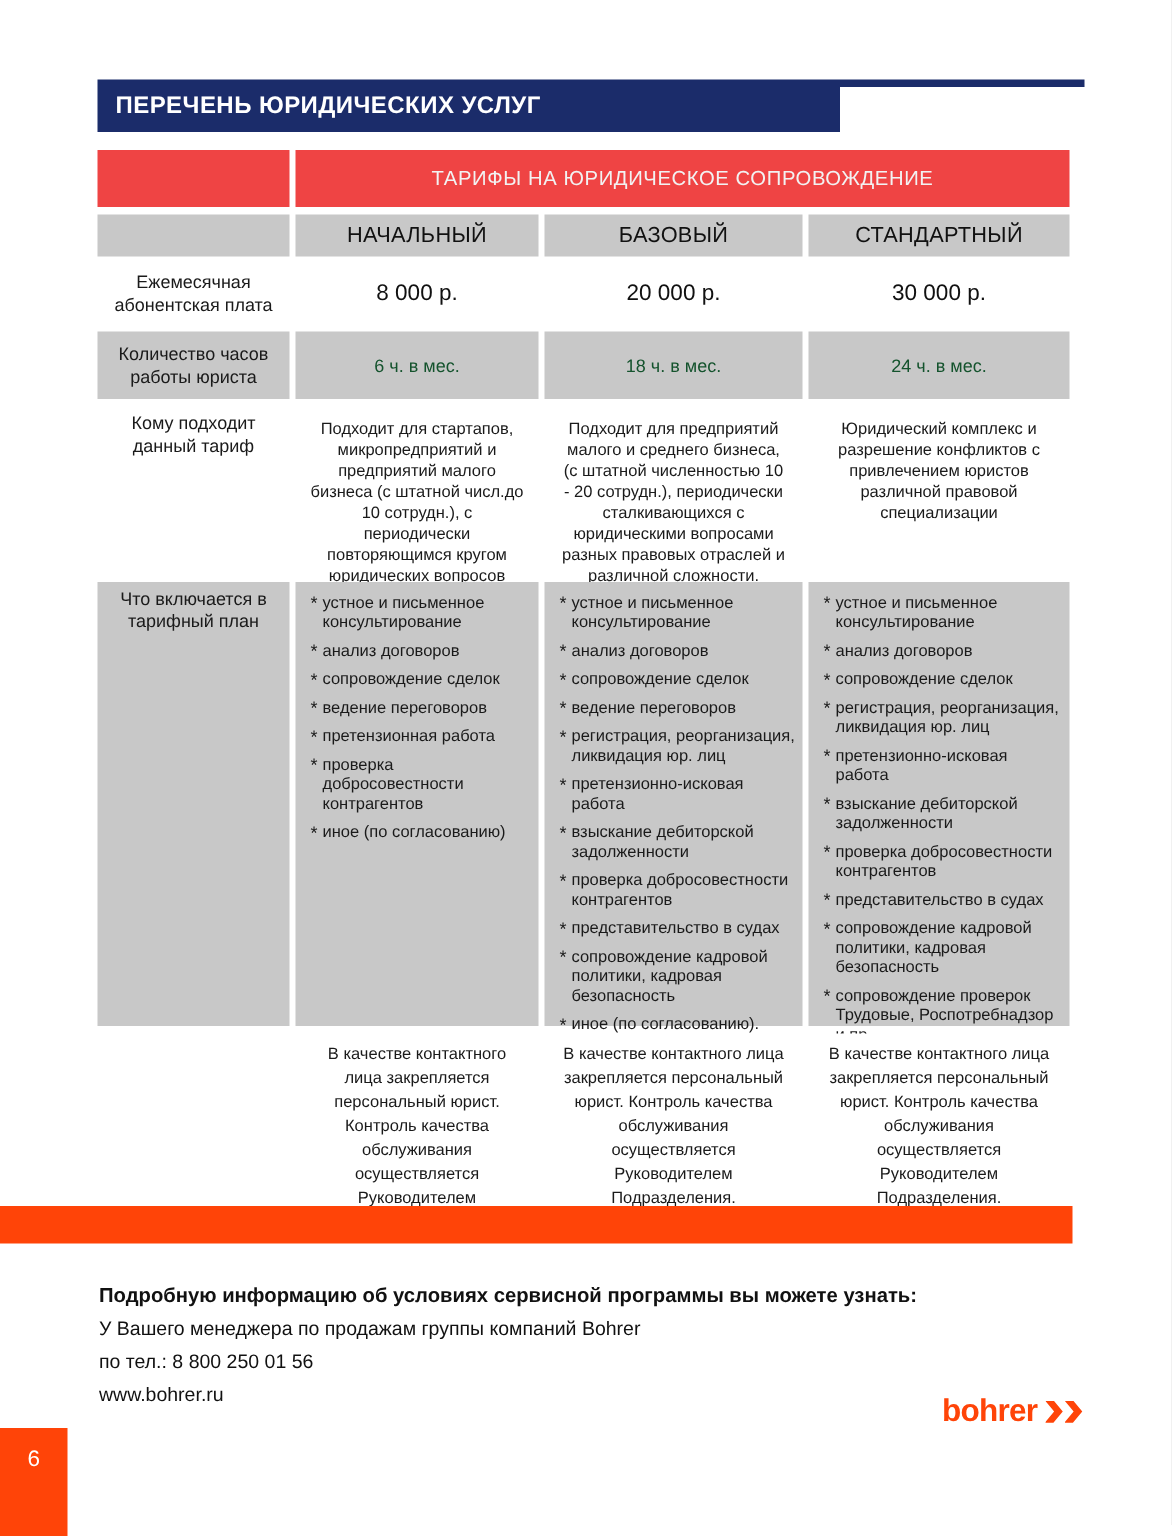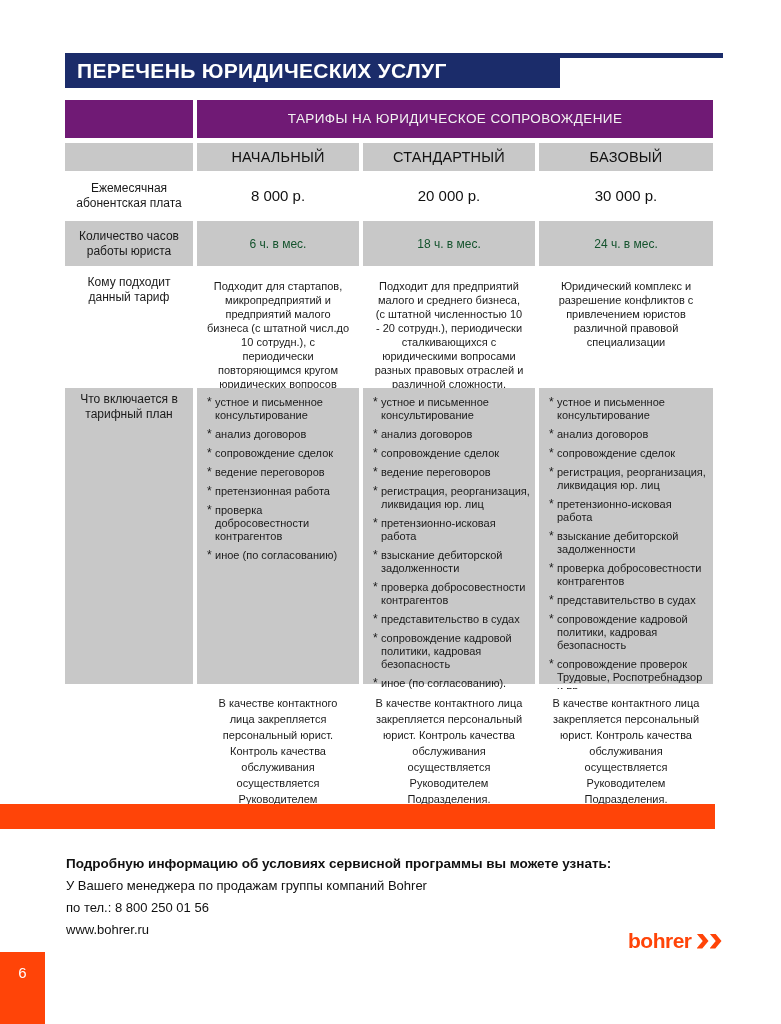--- a/index.html
+++ b/index.html
@@ -13,41 +13,41 @@
     overflow: hidden;
     color: #1a1a1a;
   }
 
   
   .title-bar {
     position: absolute; left: 65px; top: 53px;
     width: 495px; height: 35px;
     background: #1b2c6a;
     color: #ffffff;
-    font-weight: bold; font-size: 21px; letter-spacing: 0.3px;
+    font-weight: bold; font-size: 16px; letter-spacing: 0.3px;
     line-height: 35px; padding-left: 12px;
     white-space: nowrap;
   }
   .title-bar-ext {
     position: absolute; left: 560px; top: 53px;
     width: 163px; height: 5px;
     background: #1b2c6a;
   }
 
   
   .tariff-table {
     position: absolute; left: 65px; top: 100px;
     width: 648px;
     display: grid;
     grid-template-columns: 128px 162px 172px 174px;
     grid-template-rows: 38px 28px 40px 45px 112px 296px 116px;
     column-gap: 4px; row-gap: 5px;
   }
   .cell { font-size: 11px; line-height: 14px; }
-  .dark  { background: #701a75; color: #f2f2f2; }
+  .dark  { background: #ef4444; color: #f2f2f2; }
   .gray  { background: #c8c8c8; color: #1a1a1a; }
   .white { background: #ffffff; }
   .span3 { grid-column: 2 / 5; }
   .vc { display: flex; align-items: center; justify-content: center; text-align: center; }
   .topc { display: flex; justify-content: center; text-align: center; padding-top: 8px; }
   .table-header-cell { font-size: 13.5px; letter-spacing: 0.4px; font-weight: normal; }
   .col-head { font-size: 14.5px; font-weight: normal; letter-spacing: 0.2px; color: #111; }
   .row-label { font-size: 12px; line-height: 15px; padding: 4px 6px; }
   .price { font-size: 15px; font-weight: normal; color: #111; }
   .hours { font-size: 12px; color: #14532d; }
@@ -119,24 +119,24 @@
     <div class="cell dark"></div>
     <div class="cell dark span3 vc table-header-cell">
       <span>ТАРИФЫ НА ЮРИДИЧЕСКОЕ СОПРОВОЖДЕНИЕ</span>
     </div>
 
     <div class="cell gray"></div>
     <div class="cell gray vc col-head">
       <span>НАЧАЛЬНЫЙ</span>
     </div>
     <div class="cell gray vc col-head">
+      <span>БАЗОВЫЙ</span>
+    </div>
+    <div class="cell gray vc col-head">
       <span>СТАНДАРТНЫЙ</span>
-    </div>
-    <div class="cell gray vc col-head">
-      <span>БАЗОВЫЙ</span>
     </div>
 
     <div class="cell white vc row-label">
       <span>Ежемесячная абонентская плата</span>
     </div>
     <div class="cell white vc price">
       <span>8 000 р.</span>
     </div>
     <div class="cell white vc price">
       <span>20 000 р.</span>

